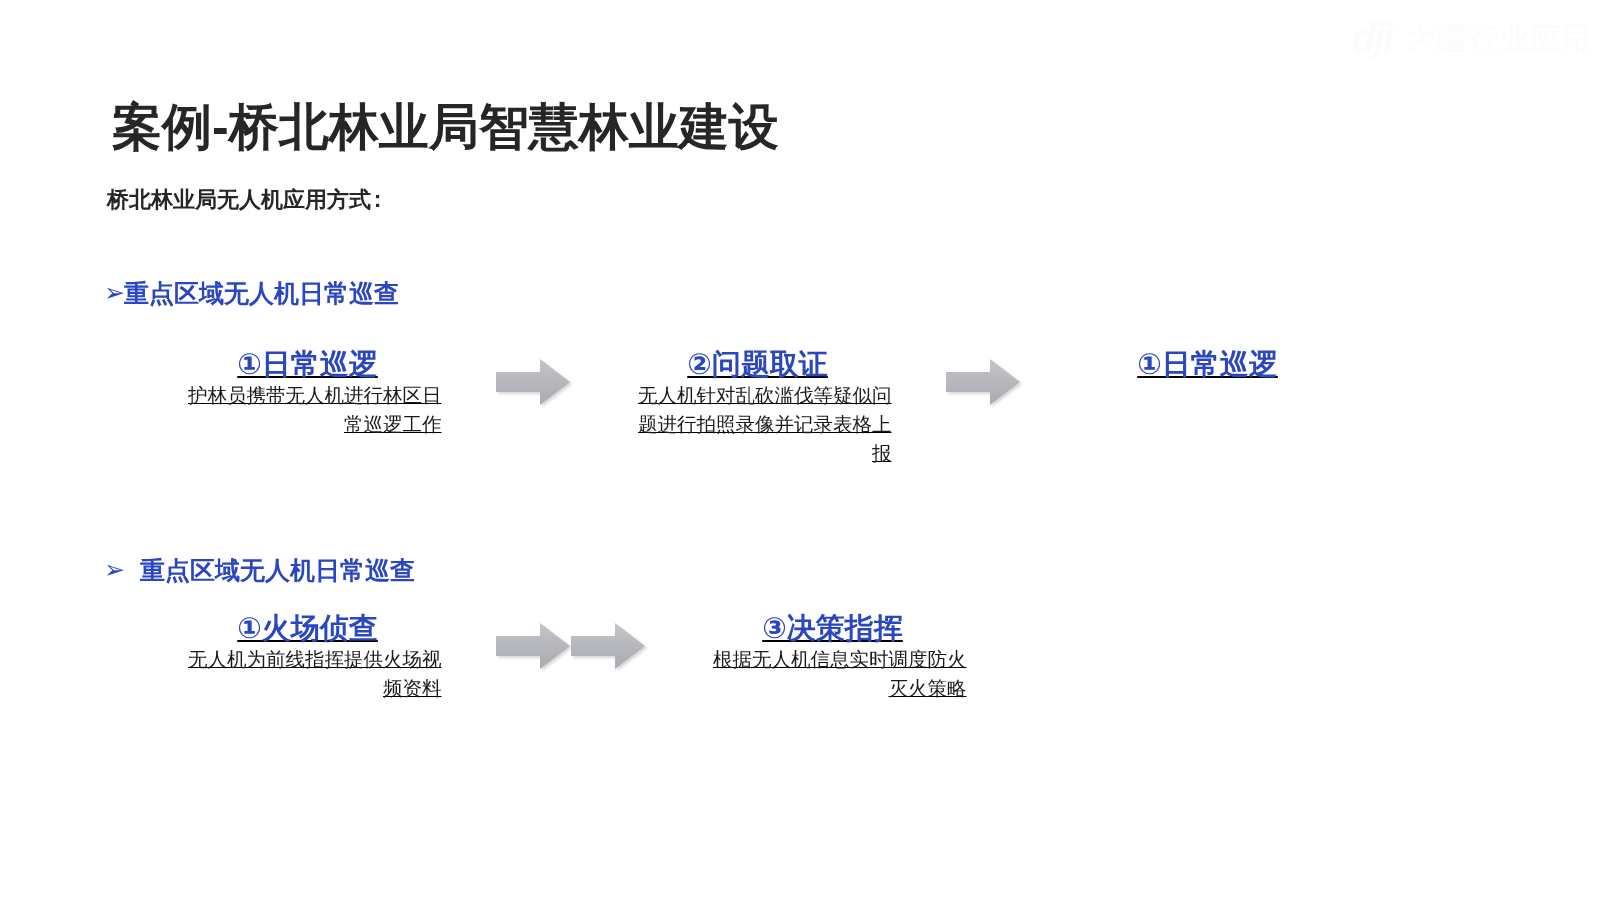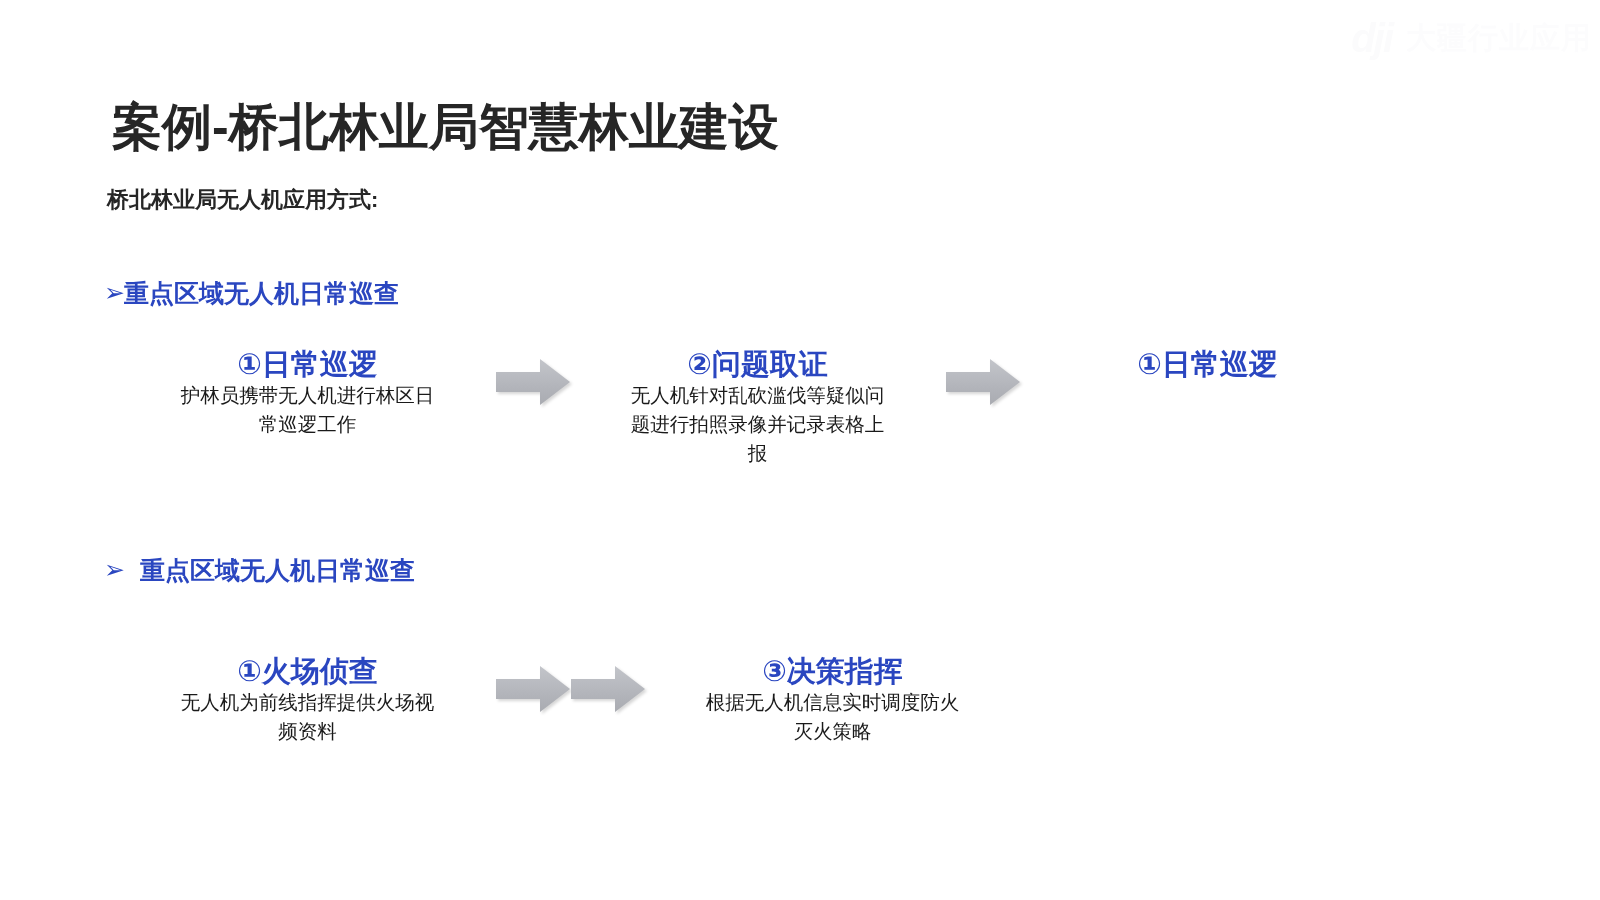--- a/index.html
+++ b/index.html
@@ -57,20 +57,21 @@
     margin-left: 8px;
   }
   .slide-subtitle {
     position: absolute;
     left: 107px;
     top: 185px;
     font-size: 22px;
     font-weight: 700;
     color: #262626;
     white-space: nowrap;
+    font-family: Liberation Mono, monospace;
   }
 
   
   .section-head {
     position: absolute;
     display: flex;
     align-items: center;
     color: #2a46c0;
     font-size: 25px;
     font-weight: 700;
@@ -94,29 +95,30 @@
   
   .flow-row {
     position: absolute;
     left: 120px;
     width: 1360px;
     display: flex;
     align-items: flex-start;
     justify-content: flex-start;
   }
   .flow-row.row1 { top: 348px; }
-  .flow-row.row2 { top: 655px; }
+  .flow-row.row2 { top: 612px; }
 
   .step {
     width: 375px;
     flex: 0 0 375px;
     display: flex;
     flex-direction: column;
     align-items: center;
-    text-align: center;
+    text-align: right;
+    text-decoration: underline;
   }
   .step-title {
     font-size: 29px;
     font-weight: 700;
     color: #2a46c0;
     line-height: 1.15;
     white-space: nowrap;
   }
   .step-desc {
     font-size: 19.5px;

